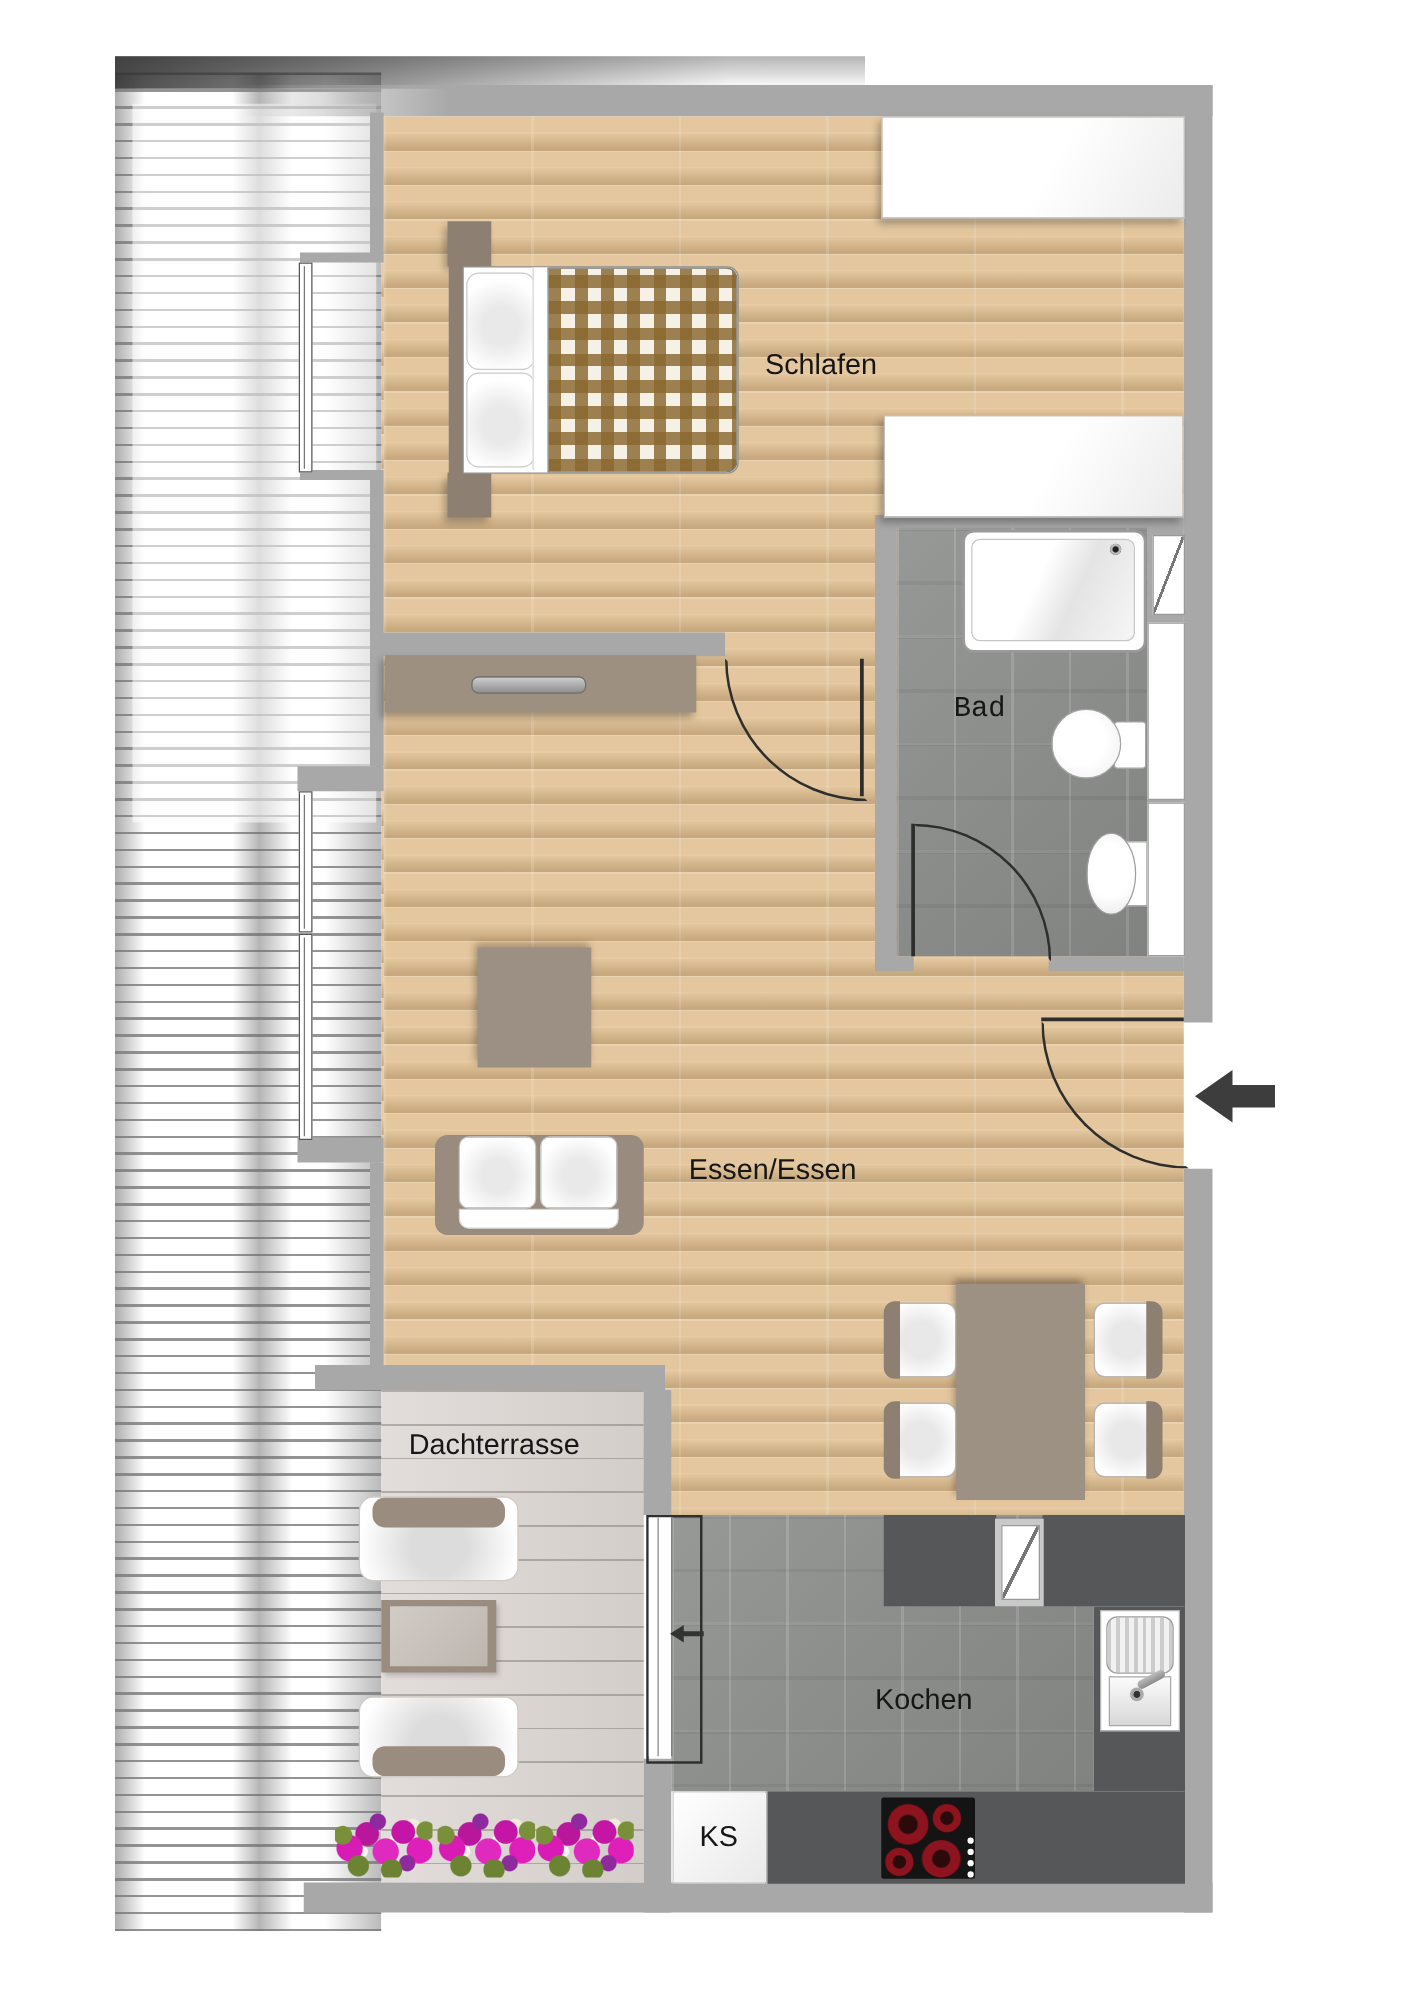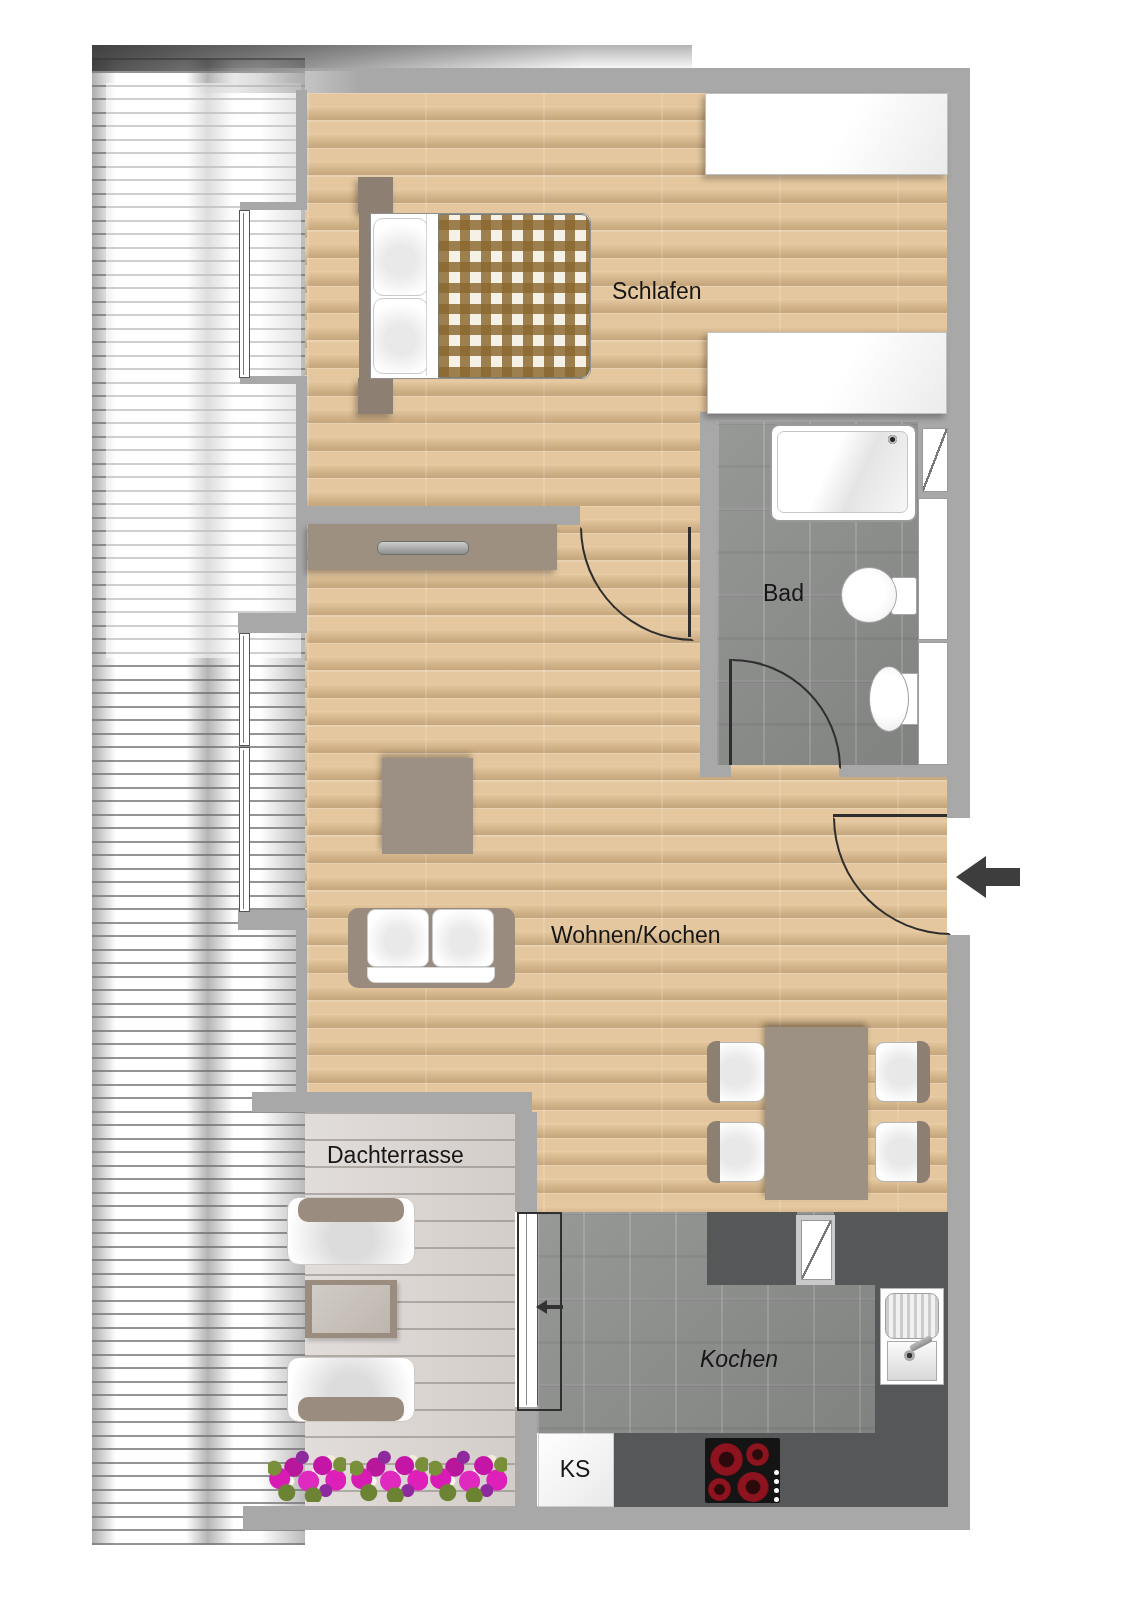--- a/index.html
+++ b/index.html
@@ -234,18 +234,18 @@
     <div class="abs" style="left:7px;top:5px;width:78px;height:48px;background:linear-gradient(135deg,#d2ccc6,#bdb6af);"></div>
   </div>
   <div class="tchair" style="left:287px;top:1357px;width:126px;height:63px;">
     <div class="tback" style="bottom:0;"></div>
     </div>
   <div class="flowers" style="left:268px;top:1450px;"></div>
   <div class="flowers" style="left:350px;top:1450px;"></div>
   <div class="flowers" style="left:429px;top:1450px;"></div>
 
   <div class="room-label" style="left:612px;top:280px;">Schlafen</div>
-  <div class="room-label" style="left:763px;top:582px;">Bad</div>
-  <div class="room-label" style="left:551px;top:924px;">Wohnen/Kochen</div>
+  <div class="room-label" style="left:763px;top:556px;font-family:Liberation Mono, monospace;">Bad</div>
+  <div class="room-label" style="left:551px;top:924px;">Essen/Essen</div>
   <div class="room-label" style="left:327px;top:1144px;">Dachterrasse</div>
-  <div class="room-label" style="left:700px;top:1348px;font-style:italic;">Kochen</div>
+  <div class="room-label" style="left:700px;top:1348px;">Kochen</div>
 
 </div>
 
 </body></html>

